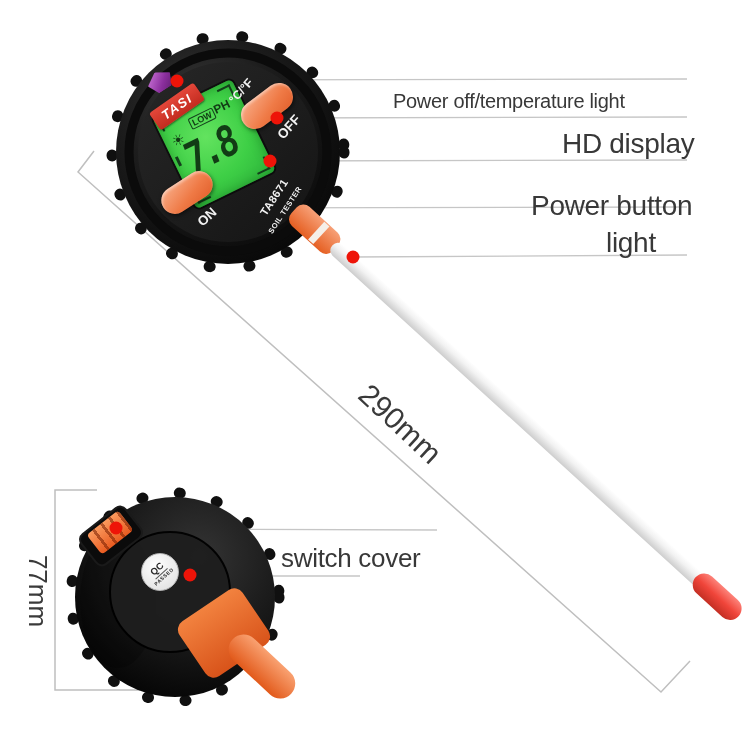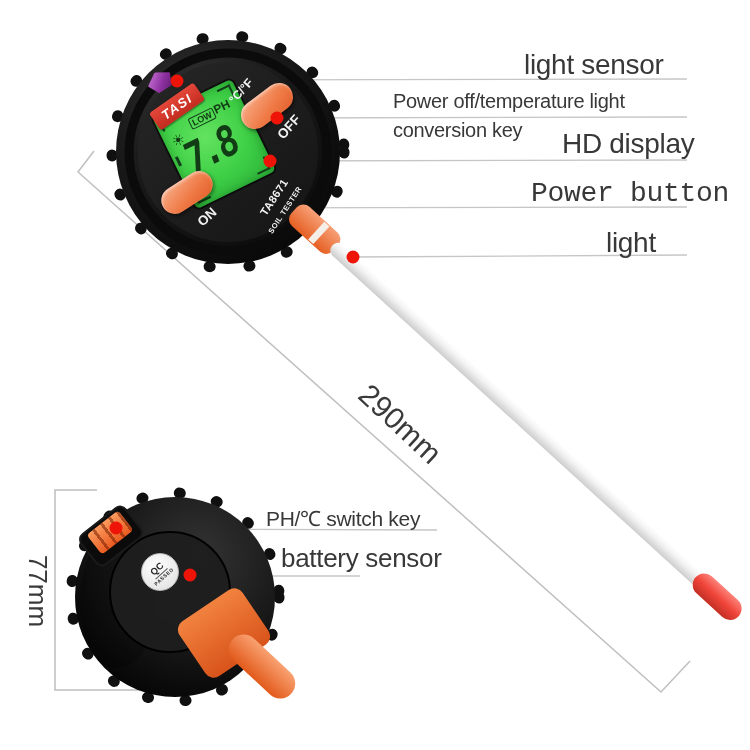--- a/index.html
+++ b/index.html
@@ -166,22 +166,19 @@
     <div class="stk-in" style="transform:rotate(-42deg);">
       <span class="l1">QC</span>
       <span class="bar"></span>
       <span class="l2">PASSED</span>
     </div>
   </div>
 
   <span class="t ctr dim" style="left:400px;top:424px;font-size:30px;transform:translate(-50%,-50%) rotate(43deg);">290mm</span>
   <span class="t ctr dim" style="left:37px;top:591px;font-size:26px;transform:translate(-50%,-50%) rotate(90deg);">77mm</span>
 
-  <span class="t lbl big" style="left:524px;top:49px;">light sensor</span>
   <span class="t lbl mid" style="left:393px;top:90px;">Power off/temperature light</span>
-  <span class="t lbl mid" style="left:393px;top:119px;">conversion key</span>
   <span class="t lbl big" style="left:562px;top:128px;">HD display</span>
-  <span class="t lbl big" style="left:531px;top:178px;font-family:Liberation Mono, monospace;">Power button</span>
+  <span class="t lbl big" style="left:531px;top:190px;">Power button</span>
   <span class="t lbl big" style="left:606px;top:227px;">light</span>
-  <span class="t lbl" style="left:266px;top:504px;font-size:21px;">PH/℃ switch key</span>
-  <span class="t lbl" style="left:281px;top:543px;font-size:26px;">battery sensor</span>
+  <span class="t lbl" style="left:281px;top:543px;font-size:26px;">switch cover</span>
 
 </div>
 
 </body></html>

